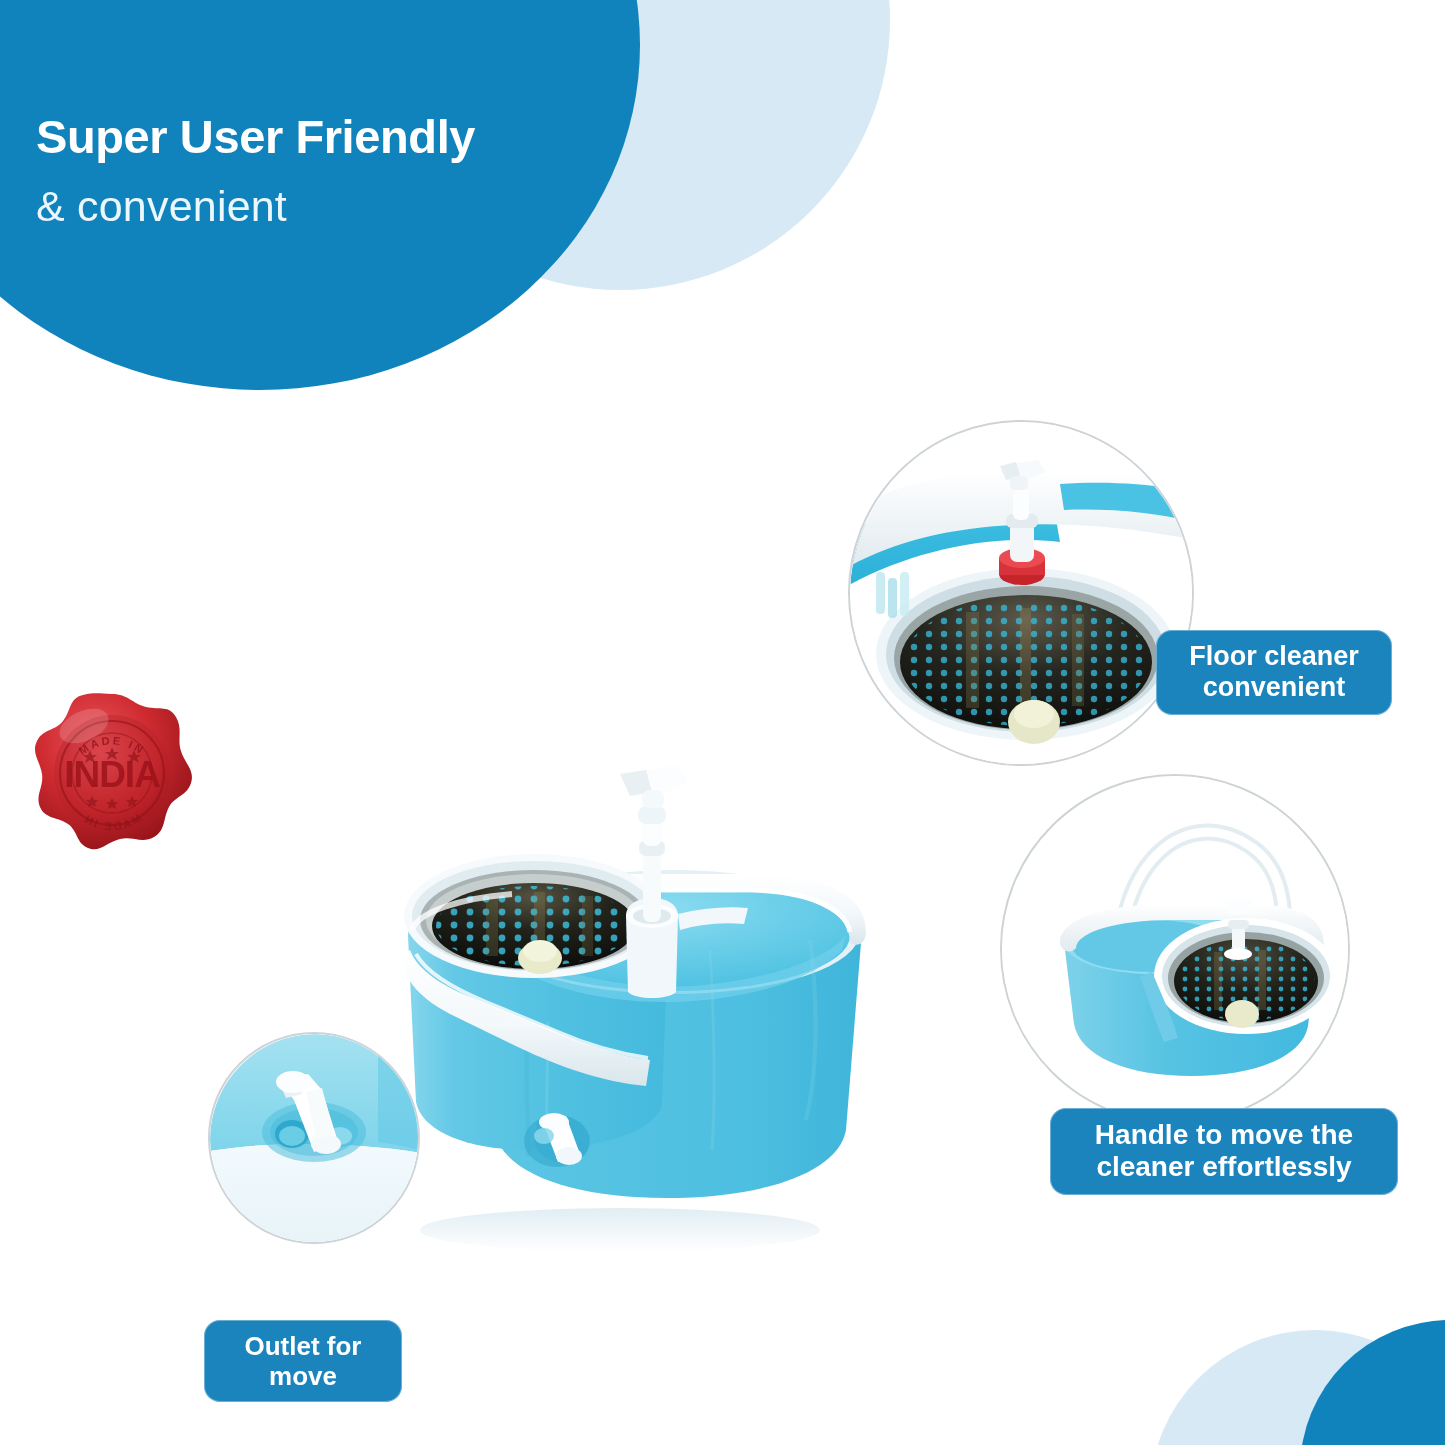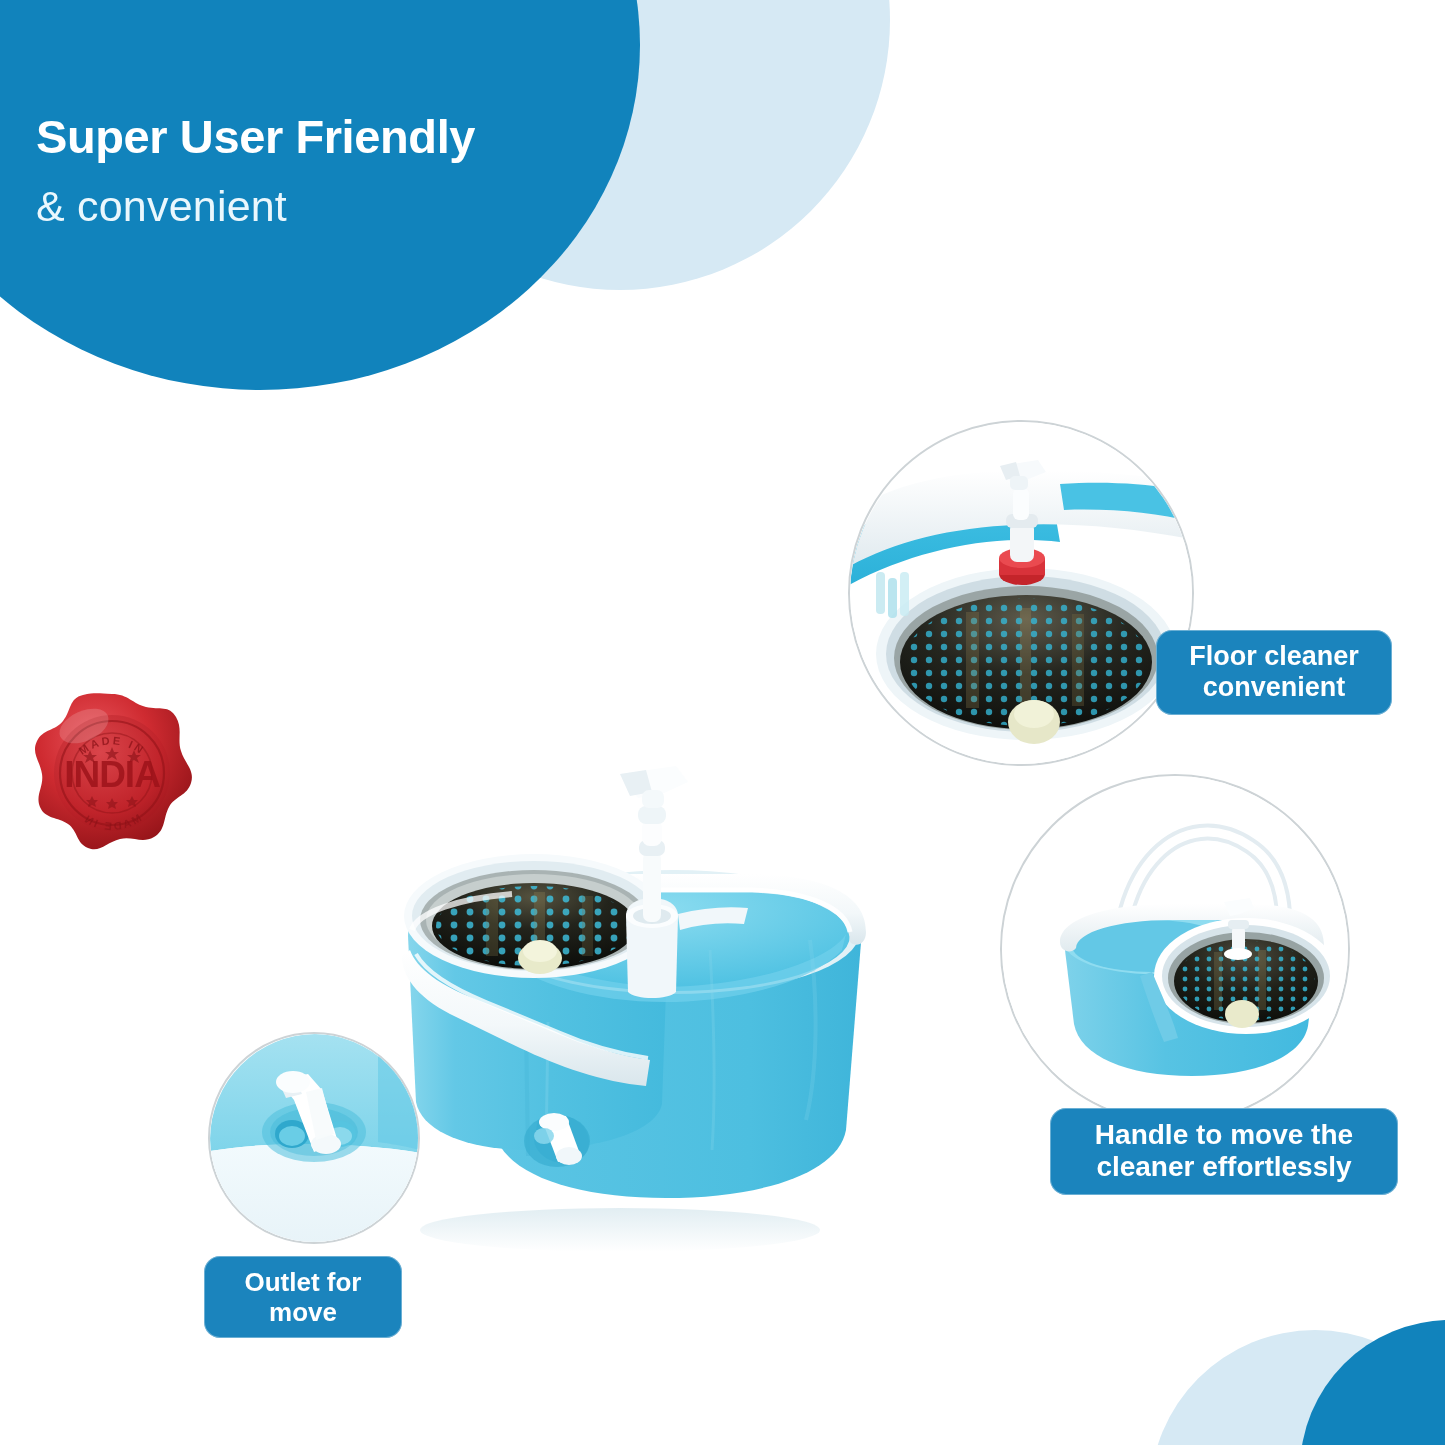--- a/index.html
+++ b/index.html
@@ -57,21 +57,21 @@
     color:#ffffff;
     border-radius:16px;
     font-weight:bold;
     text-align:center;
     line-height:1.16;
     padding:11px 18px;
     box-shadow:0 0 0 1px rgba(255,255,255,.35) inset;
   }
   #pill-dispenser { left:1156px; top:630px; width:236px; font-size:27px; }
   #pill-handle    { left:1013px; top:1108px; width:348px; font-size:28px;margin-left:37px; }
-  #pill-outlet    { left:204px;  top:1256px; width:198px; font-size:26px; }
+  #pill-outlet    { left:204px;  top:1320px; width:198px; font-size:26px; }
 
   
   .callout {
     position:absolute;
     border-radius:50%;
     border:2px solid #cdd3d6;
     background:#ffffff;
     overflow:hidden;
     z-index:4;
   }

